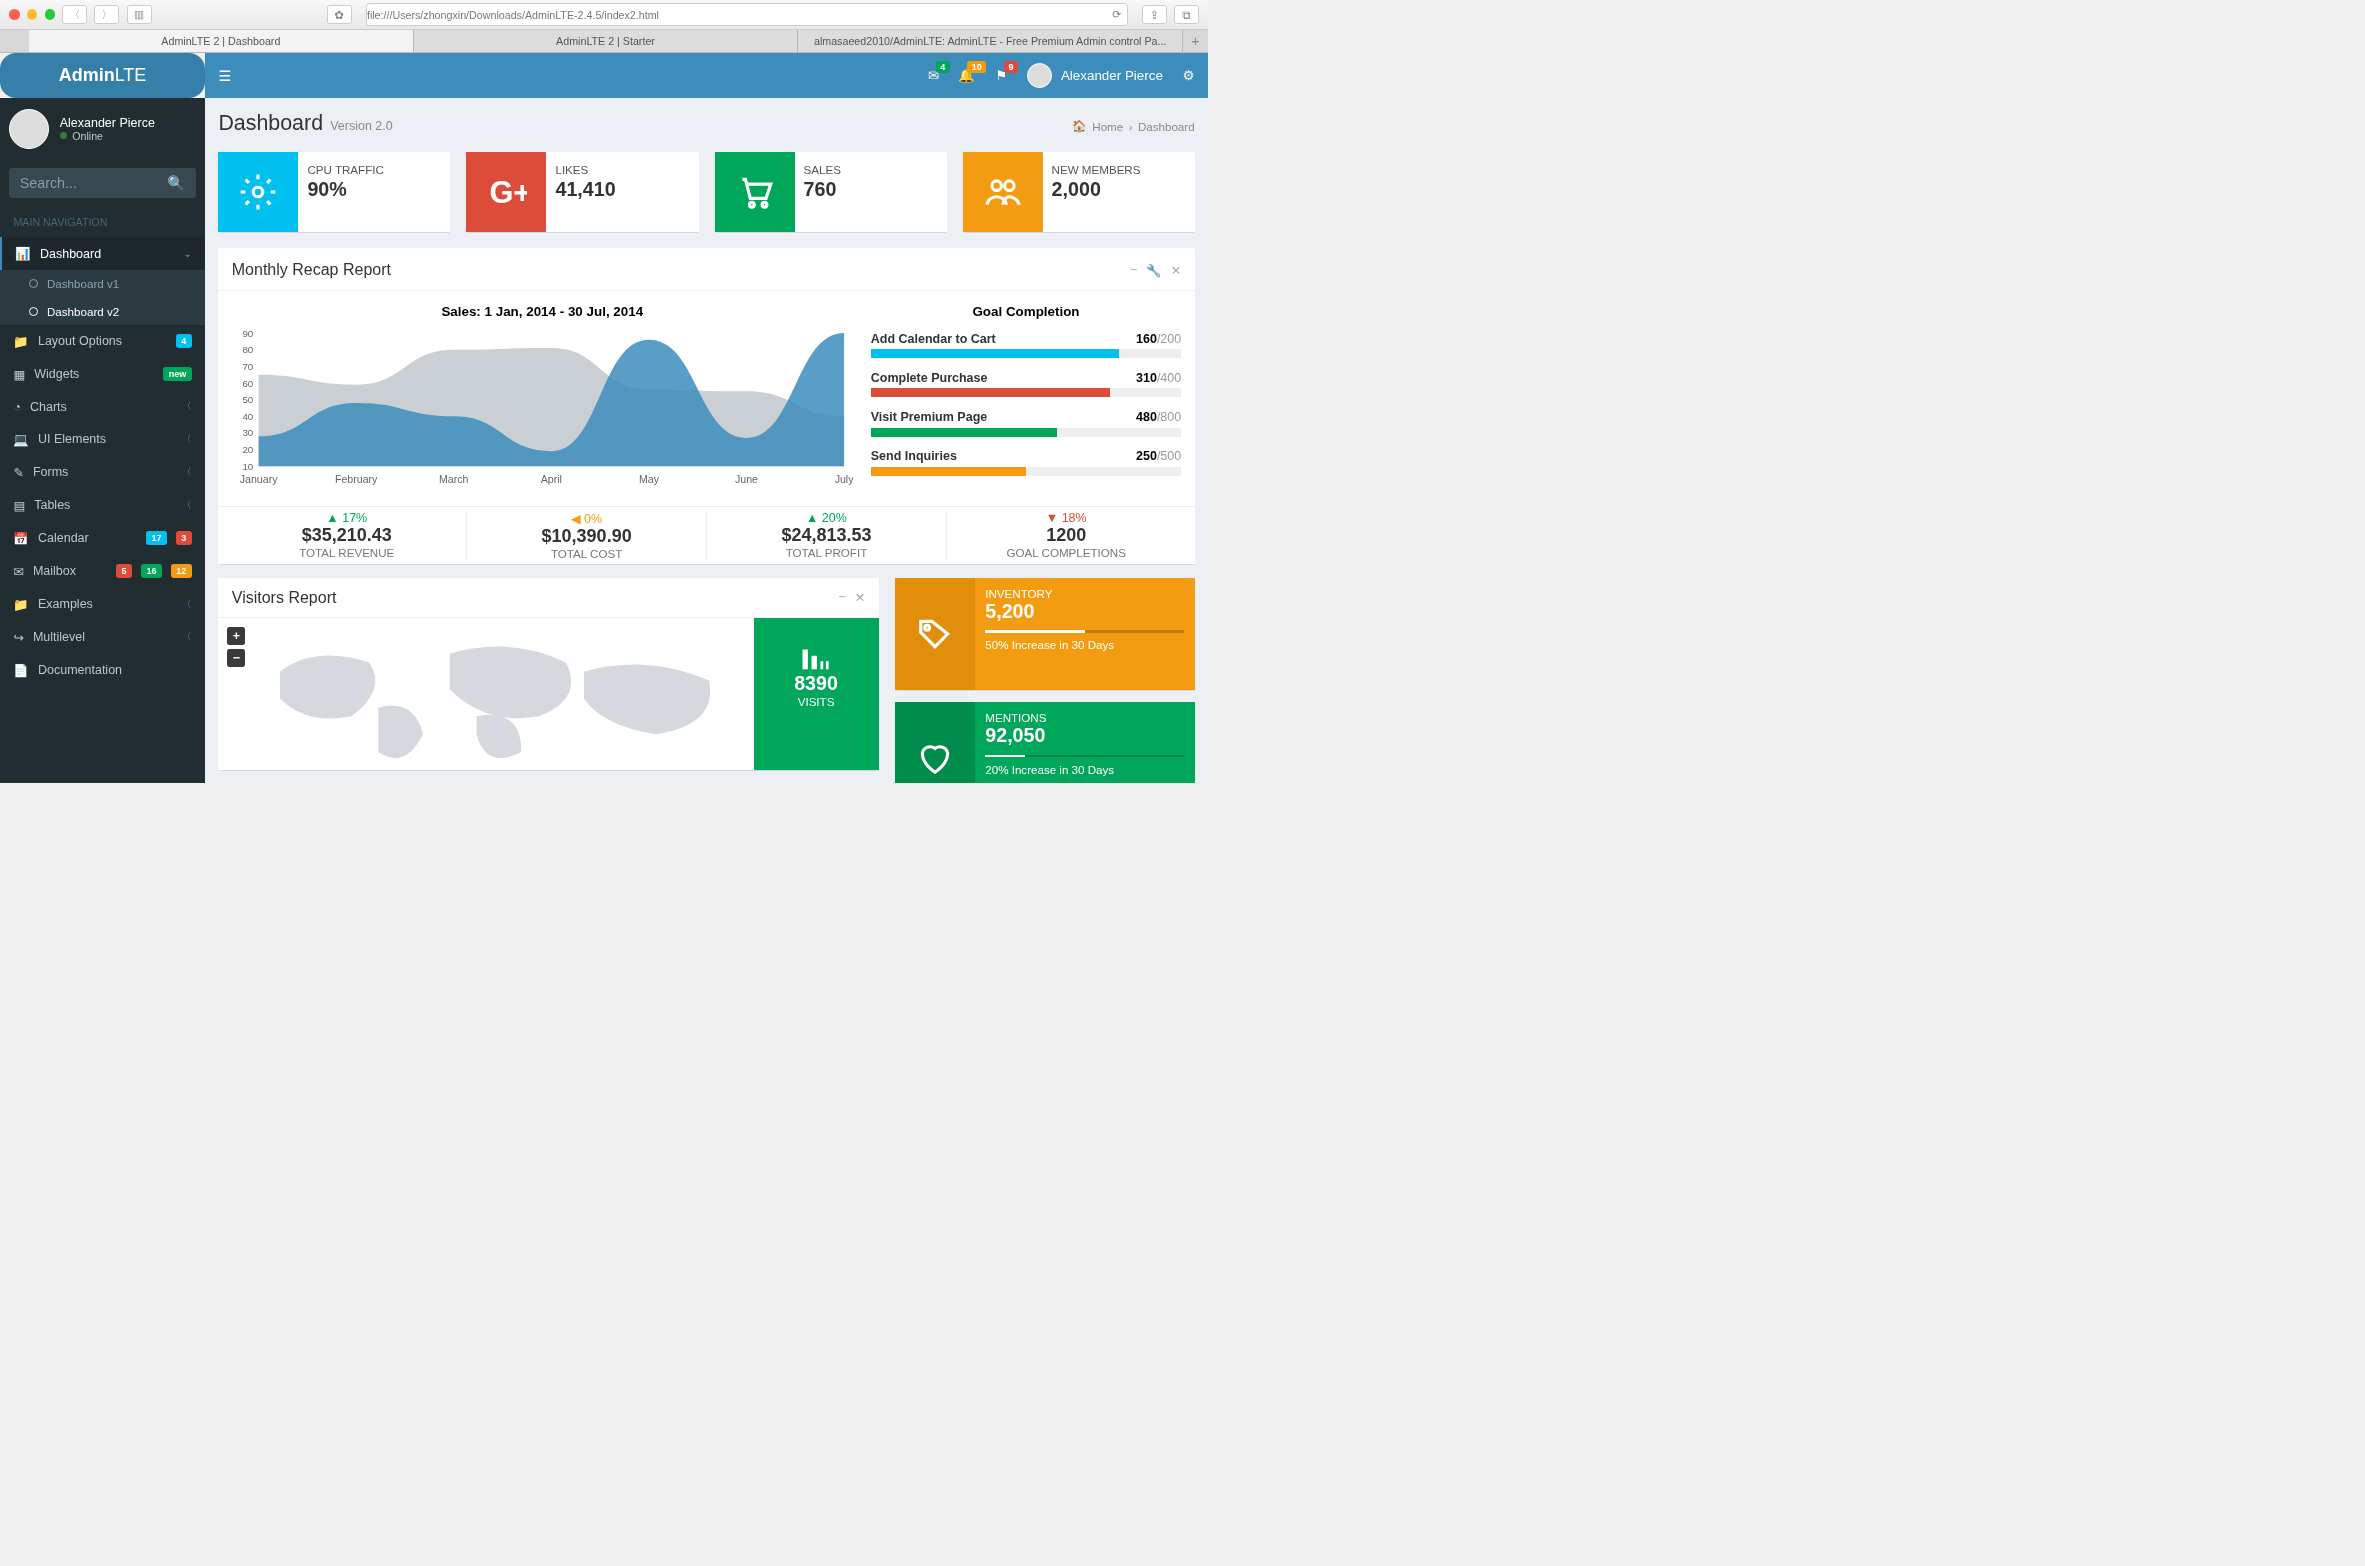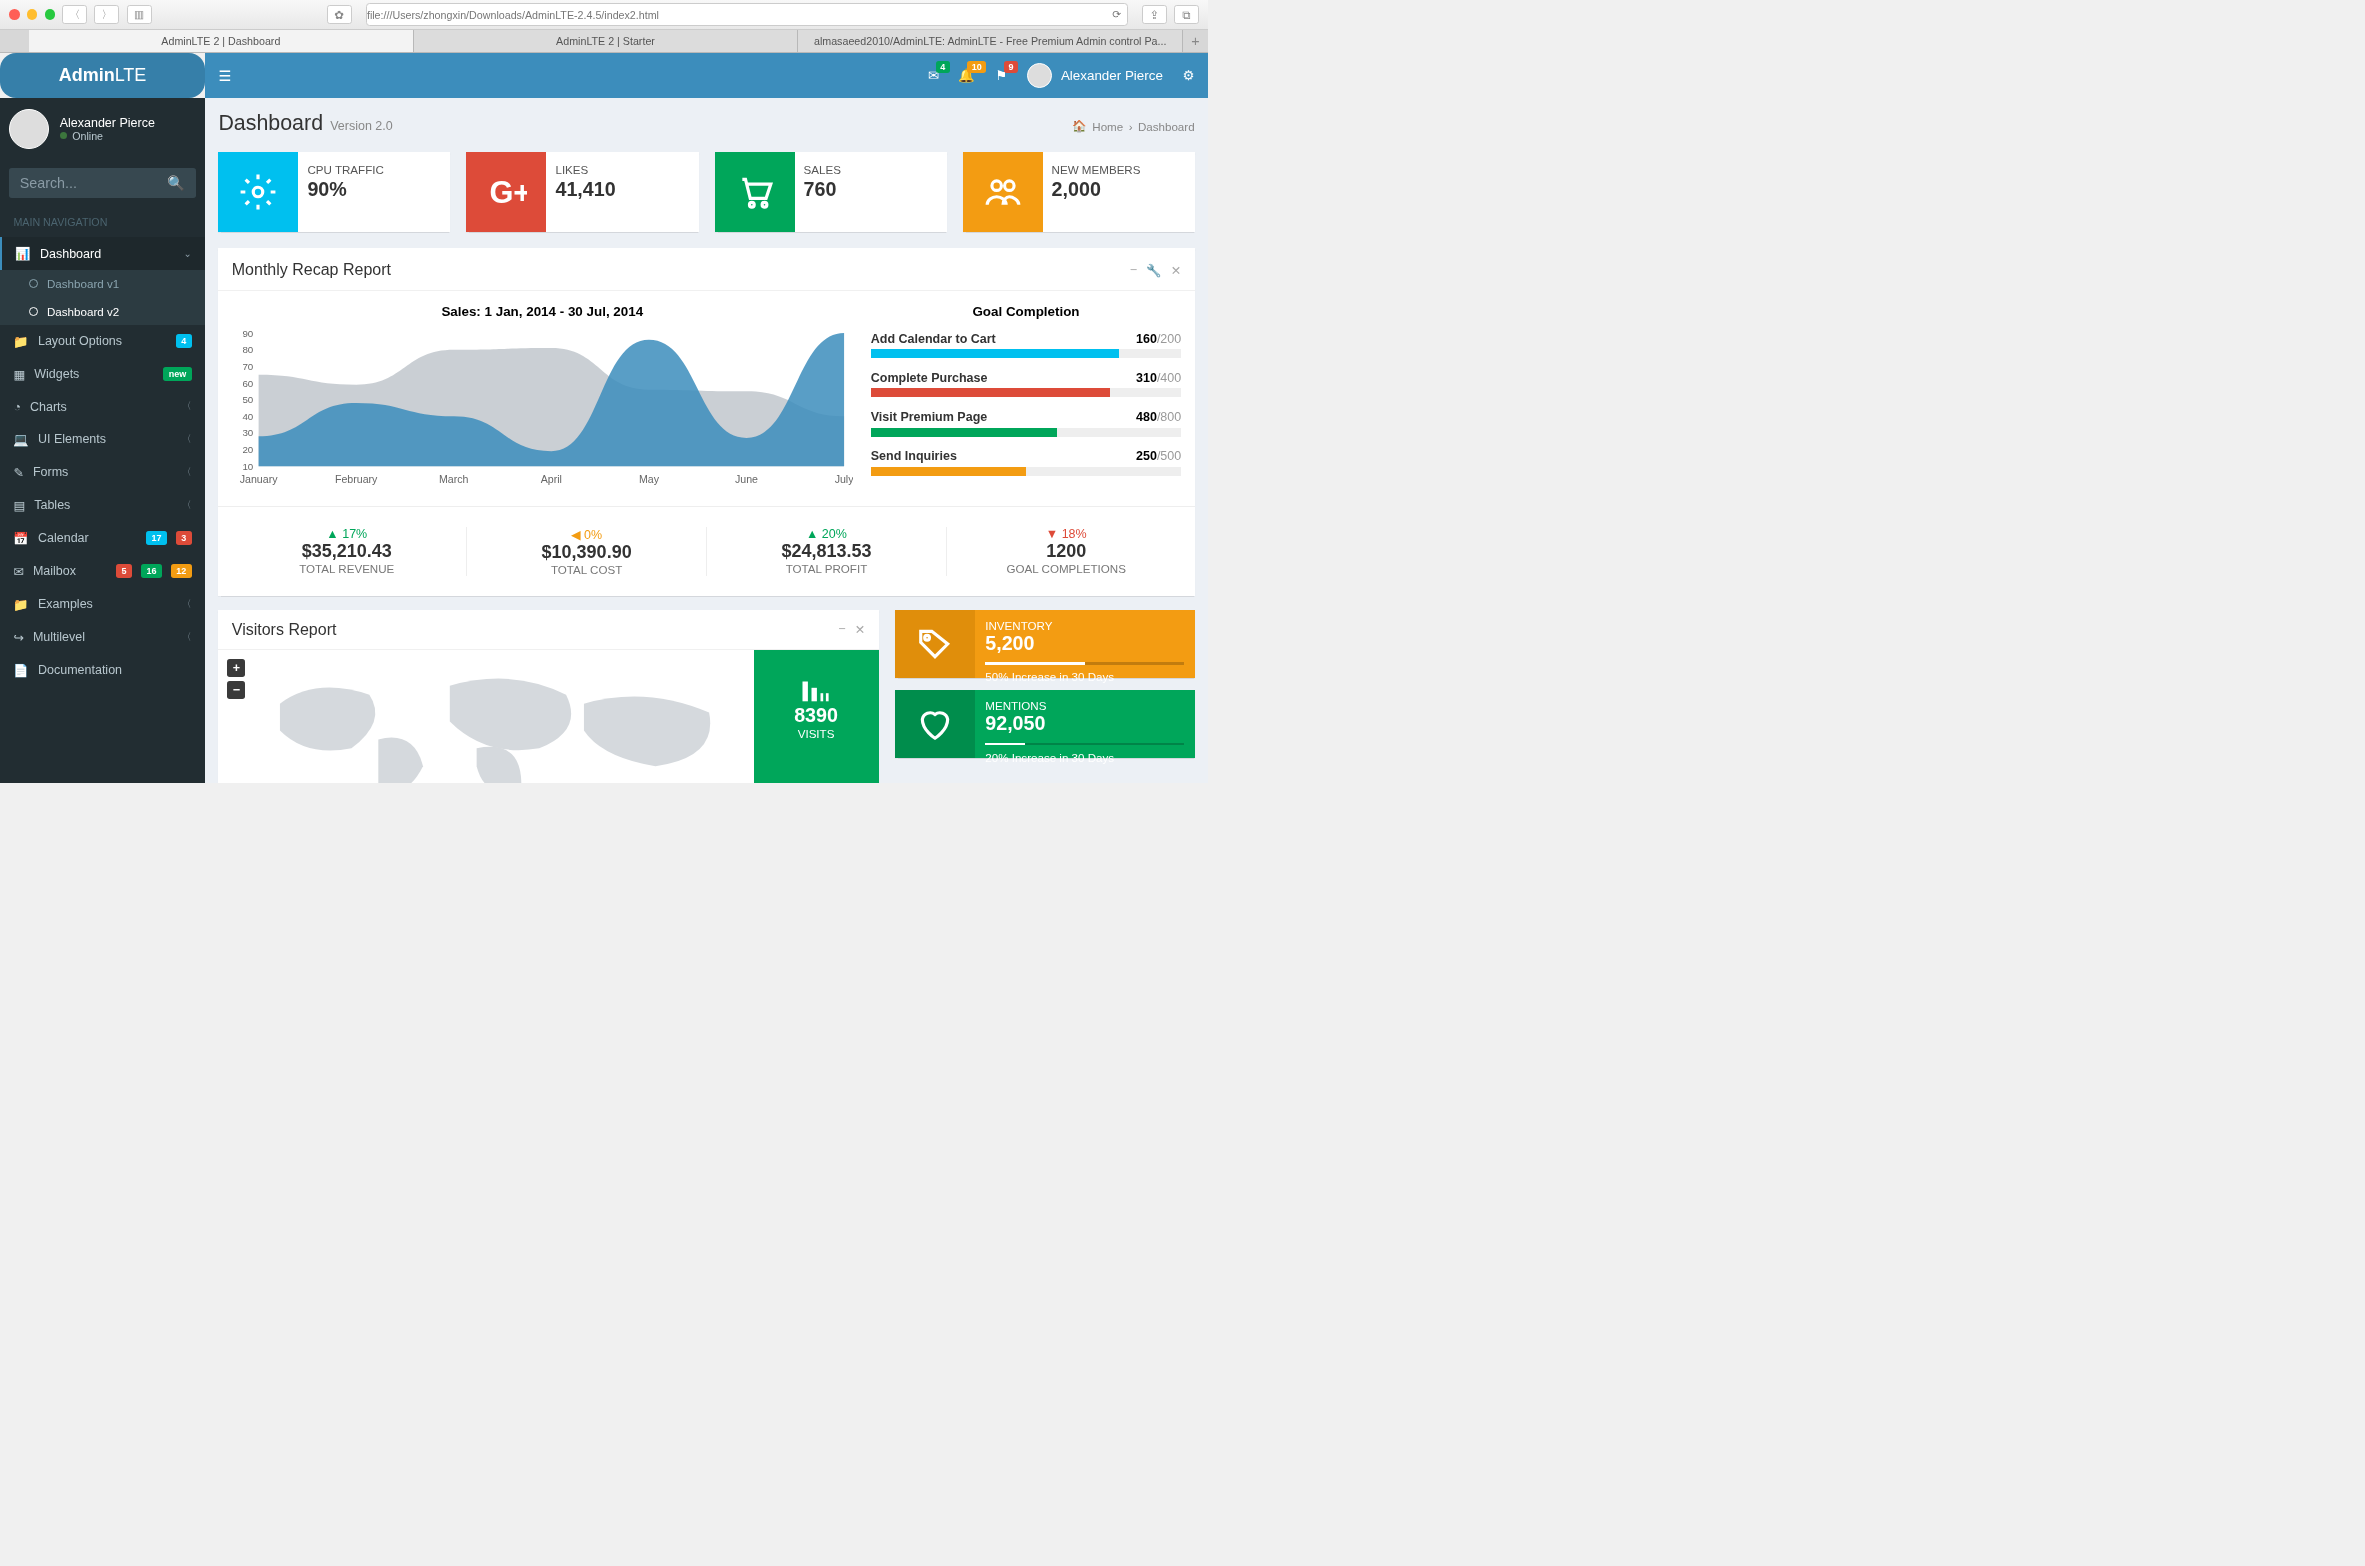--- a/index.html
+++ b/index.html
@@ -89,41 +89,41 @@
 .goal-title { text-align: center; font-weight: bold; font-size: 13.4px; margin-bottom: 12.5px; }
 .goal-item { margin-bottom: 12.5px; }
 .goal-row { display: flex; font-size: 12.5px; margin-bottom: 3.6px; }
 .goal-row .label { font-weight: bold; color: #333; }
 .goal-row .nums { margin-left: auto; }
 .goal-row .nums .cur { font-weight: bold; }
 .goal-row .nums .total { color: #999; }
 .prog-bar { height: 9px; background: #eee; }
 .prog-bar .fill { height: 100%; }
 
-.box-footer { display: flex; padding: 20px 9px; border-top: 0.9px solid #eee; }
+.box-footer { display: flex; padding: 4px 9px; border-top: 0.9px solid #eee; }
 .stat { flex: 1; text-align: center; font-size: 12.5px; border-right: 0.9px solid #eee; }
 .stat:last-child { border-right: none; }
 .stat .pct { font-size: 12.5px; }
 .stat .val { font-size: 18px; font-weight: bold; color: #333; }
 .stat .desc { font-size: 11.6px; color: #777; text-transform: uppercase; }
 .c-green { color: #00a65a; } .c-yellow { color: #f39c12; } .c-red { color: #dd4b39; }
 
 .lower-row { display: flex; gap: 16px; margin-top: 14.3px; }
 .left-col { flex: 2.2; }
 .right-col { flex: 1; display: flex; flex-direction: column; gap: 12.5px; }
 .map-box { background: #fff; box-shadow: 0 0.9px 0.9px rgba(0,0,0,.1); }
 .map-body { display: flex; height: 152px; }
 .map-area { flex: 1; background: #fff; position: relative; }
 .zoom-ctrl { position: absolute; left: 9px; top: 9px; }
 .zoom-btn { width: 18px; height: 18px; background: #3a3a3a; color: #fff; display: flex; align-items: center; justify-content: center; border-radius: 2.7px; margin-bottom: 3.6px; font-size: 12.5px; font-weight: bold; }
 .stat-strip { width: 125px; background: #00a65a; color: #fff; display: flex; flex-direction: column; align-items: center; justify-content: flex-start; padding-top: 27px; }
 .stat-strip .big { font-size: 19.7px; font-weight: bold; }
 .stat-strip .sm { font-size: 11.6px; text-transform: uppercase; }
 
-.info-card { display: flex; height: 68px; box-shadow: 0 0.9px 0.9px rgba(0,0,0,.1); color: #fff; }
+.info-card { display: flex; height: 112px; box-shadow: 0 0.9px 0.9px rgba(0,0,0,.1); color: #fff; }
 .info-card .icon { width: 80px; display: flex; align-items: center; justify-content: center; font-size: 34px; }
 .info-card .text { flex: 1; padding: 9px 10.7px 5.4px; }
 .info-card .label { font-size: 11.6px; text-transform: uppercase; }
 .info-card .value { font-size: 19.7px; font-weight: bold; }
 .info-card .bar { height: 2.7px; background: rgba(0,0,0,.2); margin: 7.1px 0 5.4px; }
 .info-card .bar .fill { height: 100%; background: #fff; }
 .info-card .desc { font-size: 11.6px; }
 .card-orange { background: #f39c12; } .card-orange .icon { background: #e08e0b; }
 .card-green { background: #00a65a; } .card-green .icon { background: #008d4c; }
 

